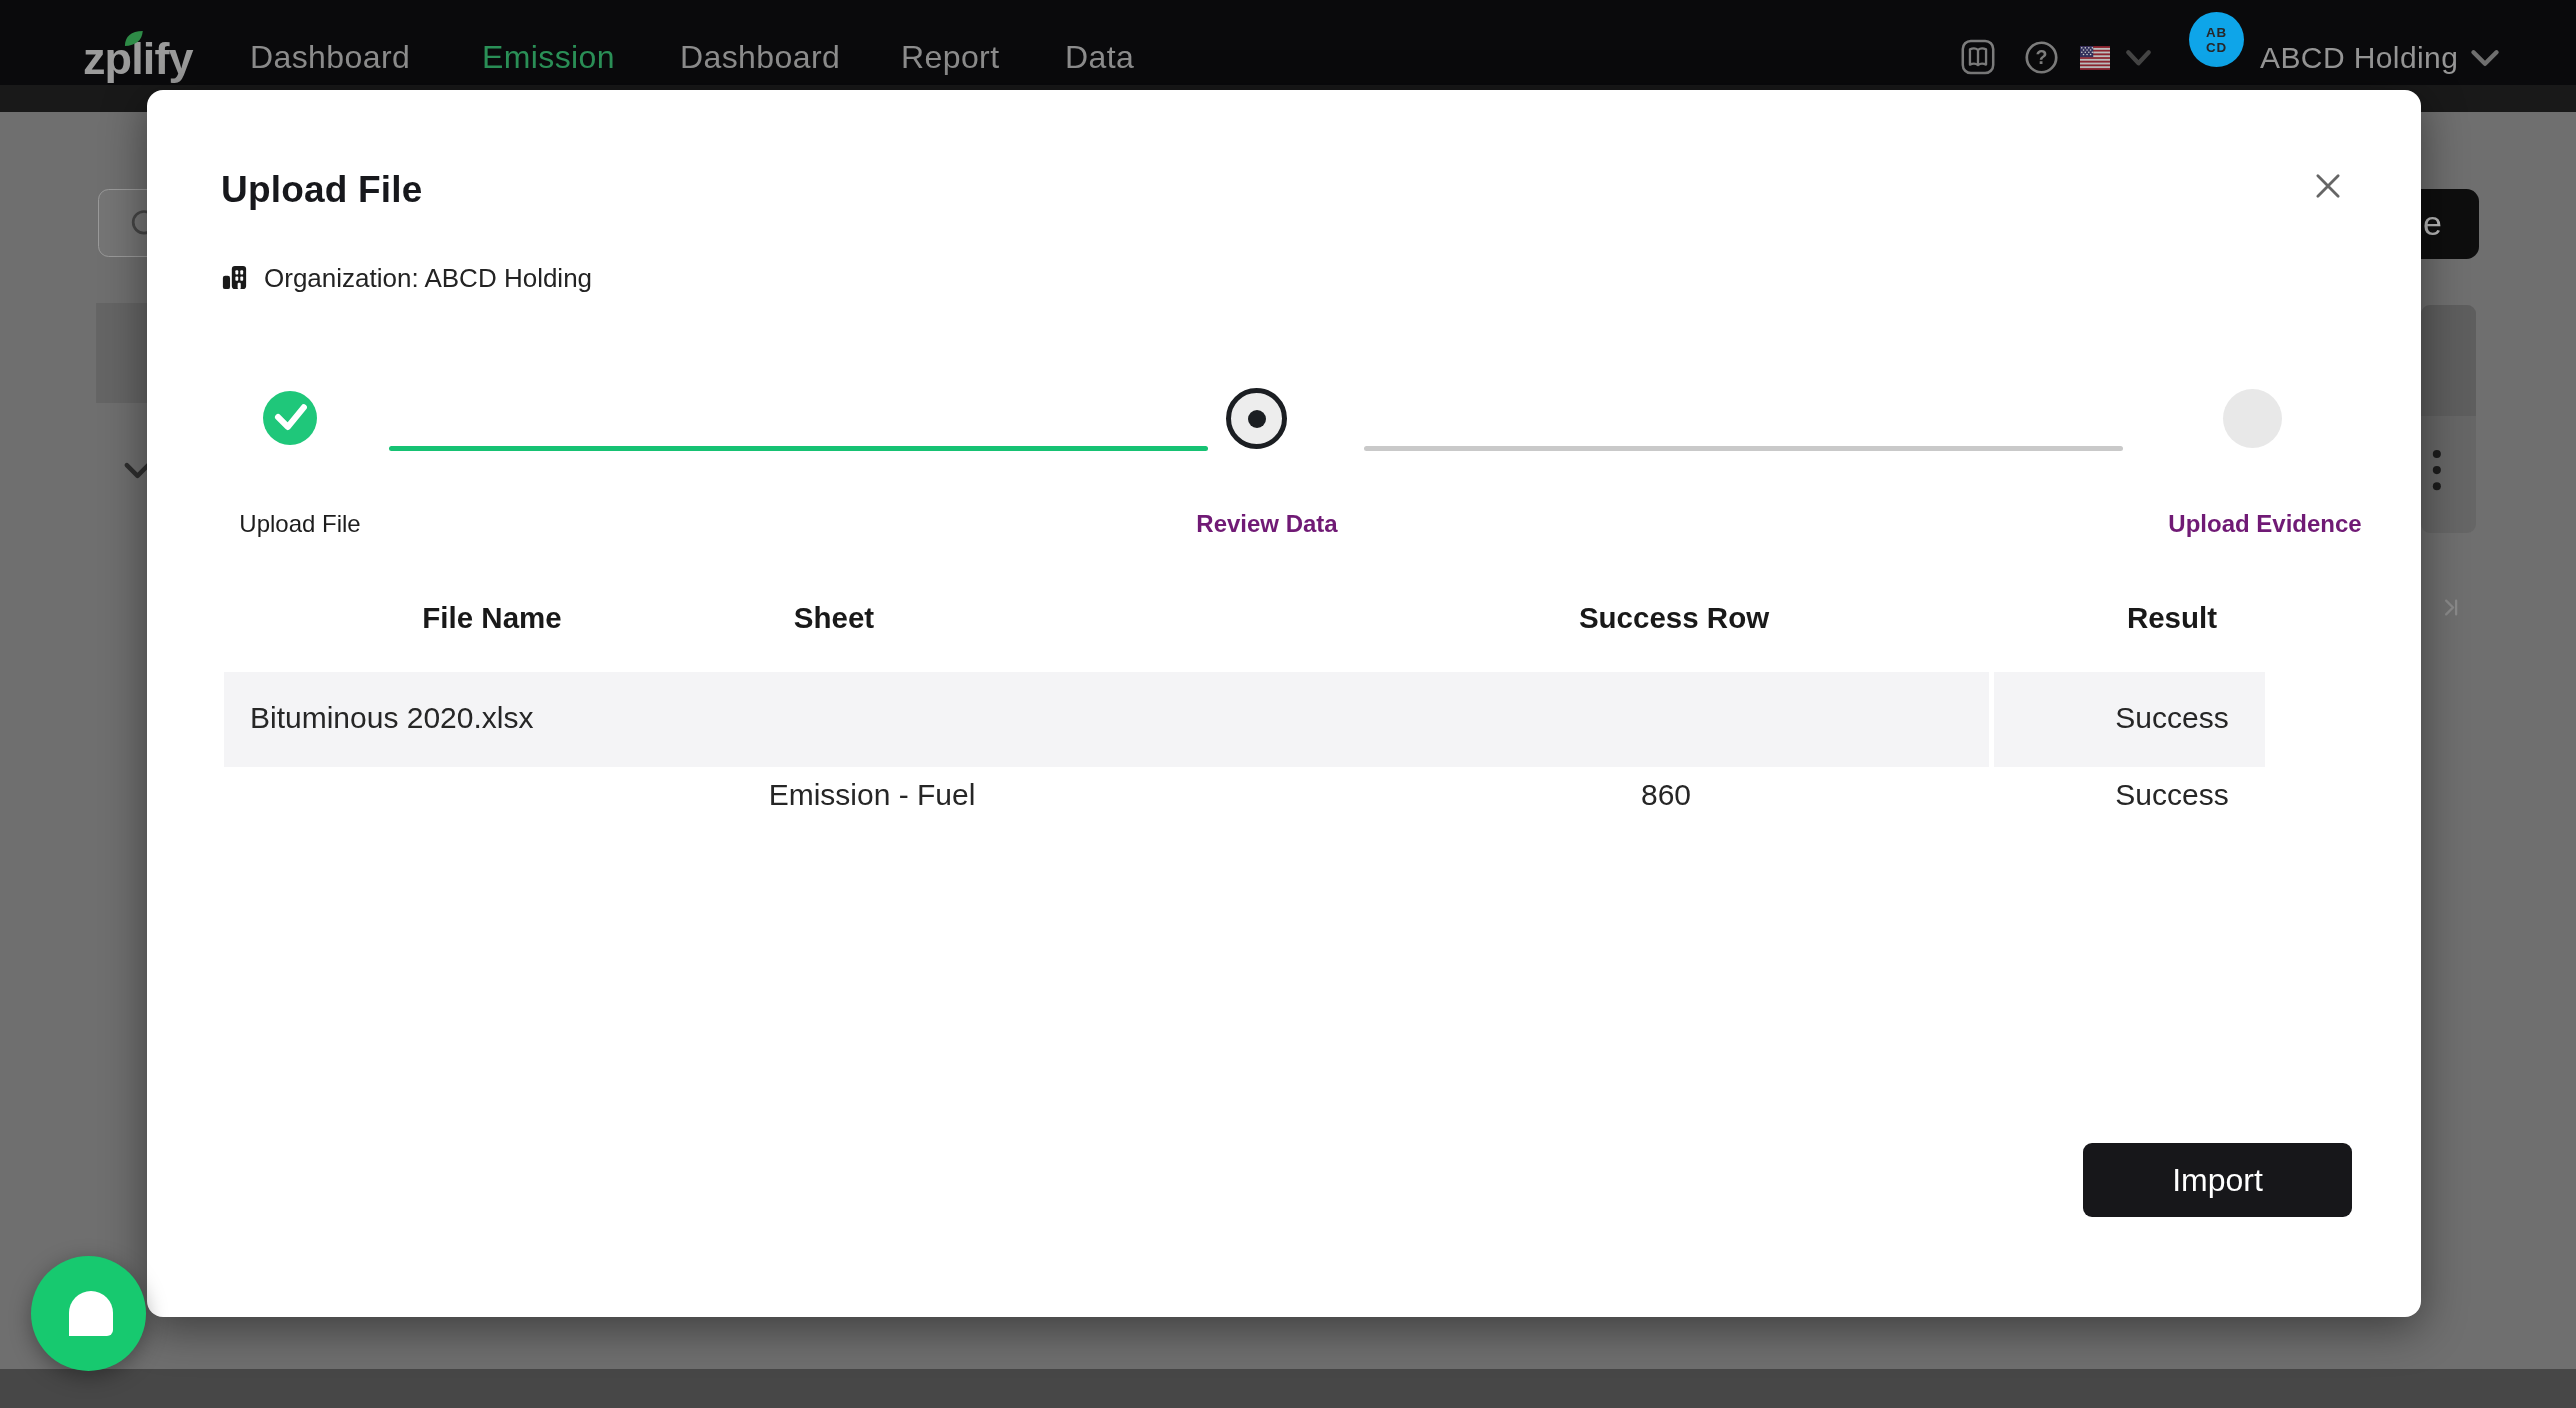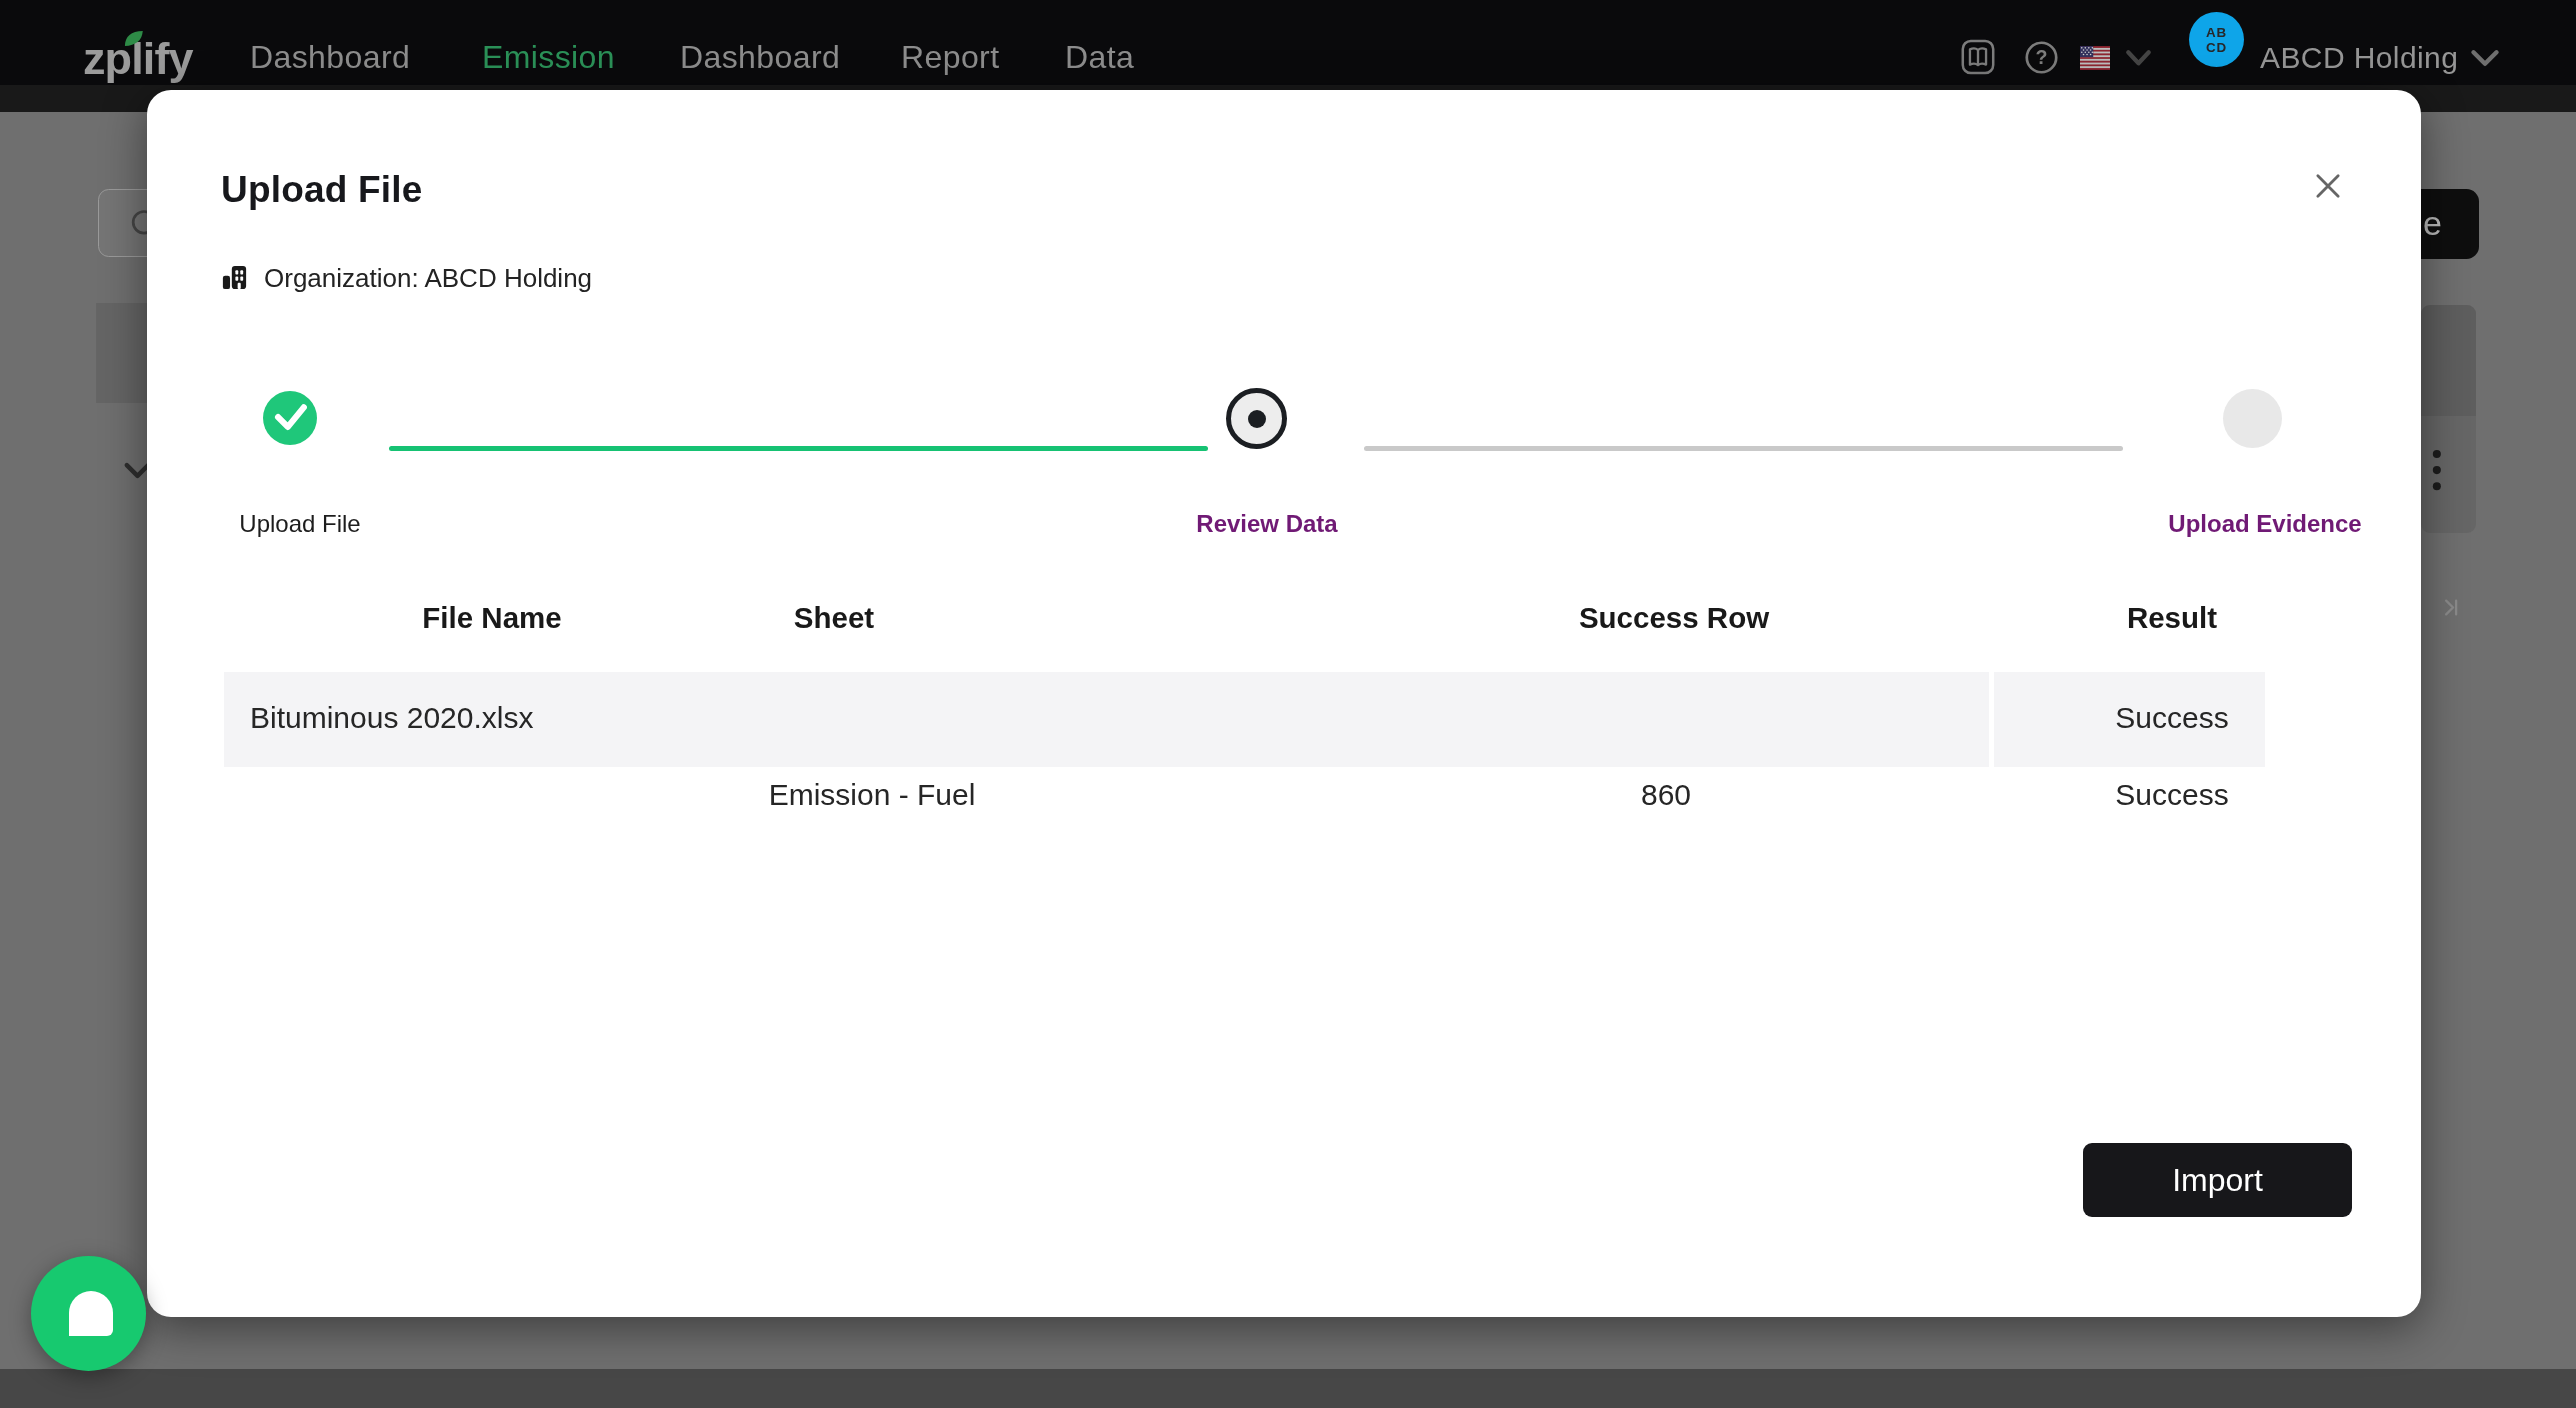--- a/index.html
+++ b/index.html
@@ -14,21 +14,21 @@
 
   
   #footerstrip { position:absolute; left:0; top:1369px; width:2576px; height:40px; background:#474747; }
   #searchbox { position:absolute; left:98px; top:189px; width:107px; height:68px; border:1.8px solid #9a9a9a; border-radius:10.7px; background:#757575; }
   #darkblock { position:absolute; left:96px; top:303px; width:90px; height:100px; background:#656565; }
   #behindbtn { position:absolute; left:2381px; top:189px; width:98px; height:70px; background:#0e0e0e; border-radius:12.5px; color:#b9b9b9; font-size:34px; }
   #behindcard { position:absolute; left:2421px; top:305px; width:55px; height:228px; background:#666666; border-radius:9px; }
   #behindcardtop { position:absolute; left:2421px; top:305px; width:55px; height:111px; background:#5e5e5e; border-radius:9px 9px 0 0; }
 
   
-  #modal { position:absolute; left:147px; top:90px; width:2274px; height:1227px; background:#ffffff; border-radius:24px; box-shadow:0 10.7px 45px rgba(0,0,0,0.45); }
+  #modal { position:absolute; left:147px; top:90px; width:2274px; height:1227px; background:#ffffff; border-radius:16px; box-shadow:0 10.7px 45px rgba(0,0,0,0.45); }
   #modal .in { position:absolute; }
   #title { left:74px; top:79px; font-size:37px; font-weight:bold; color:#17181c; letter-spacing:0.2px; }
   #orgtext { left:117px; top:173px; font-size:26px; color:#232323; }
 
   
   .circ1 { left:116px; top:301px; width:54px; height:54px; border-radius:50%; background:#1fc77a; }
   .circ2 { left:1079px; top:298px; width:61px; height:61px; border-radius:50%; background:#ededed; border:5.4px solid #1b1e22; }
   .circ3 { left:2076px; top:299px; width:59px; height:59px; border-radius:50%; background:#e8e8e8; }
   .dot2 { left:1101px; top:320px; width:18px; height:18px; border-radius:50%; background:#1b1e22; }
   .conn { top:356px; height:4.5px; border-radius:2.7px; }

